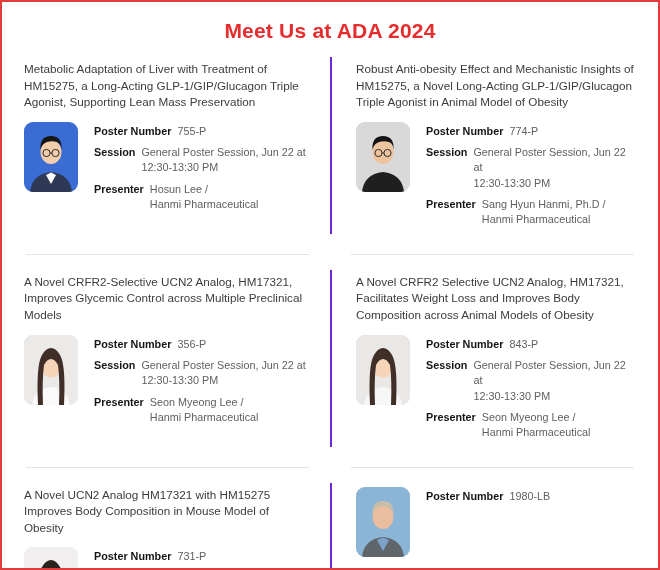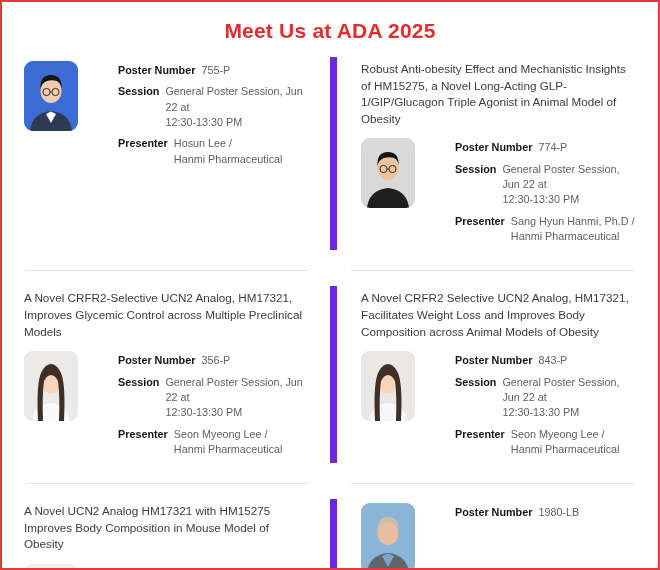--- a/index.html
+++ b/index.html
@@ -12,49 +12,50 @@
   }
   .header { text-align:center; padding:17px 0 14px; }
   .page-title {
     font-size:21px; font-weight:800; color:#e52d2d; letter-spacing:.2px;
     display:inline-block;
   }
   .grid { padding:0 20px; }
   .row { display:flex; align-items:stretch; }
   .col { width:50%; }
   .col.left  { padding:4px 24px 0 2px; }
-  .col.right { padding:4px 2px 0 24px; border-left:7px solid #6d28d9; }
+  .col.right { padding:4px 2px 0 24px; border-left:2px solid #6d28d9; }
   .divider-row { display:flex; gap:42px; margin:20px 4px 15px; }
   .divider-row .seg { flex:1; height:1px; background:#e3e3e3; }
 
   .card-title {
     font-size:11.7px; line-height:1.42; color:#3c3c3c; margin-bottom:11px;
   }
   .card-body { display:flex; gap:16px; }
   .photo {
     width:54px; height:70px; border-radius:9px; overflow:hidden; flex-shrink:0;
     background:#ddd;
   }
   .photo svg { display:block; }
   .details { font-size:10.8px; color:#606060; line-height:1.42; padding-top:2px; }
-  .detail-row { display:flex; margin-bottom:6px;margin-left:24px; }
+  .detail-row { display:flex; margin-bottom:6px; }
   .lbl { font-weight:700; color:#151515; margin-right:6px; white-space:nowrap; }
   .val { }
 </style>
 </head>
 <body>
 
 <div class="header">
-  <span class="page-title">Meet Us at ADA 2025</span>
+  <span class="page-title">Meet Us at ADA 2024</span>
 </div>
 
 <div class="grid">
 
   <div class="row">
     <div class="col left card">
+      <div class="card-title">Metabolic Adaptation of Liver with Treatment of HM15275, a Long-Acting GLP-1/GIP/Glucagon Triple Agonist, Supporting Lean Mass Preservation</div>
       <div class="card-body">
         <div class="photo">
           <svg width="54" height="70" viewBox="0 0 54 70">
             <rect x="0" y="0" width="54" height="70" fill="#3a6cd4"></rect>
             <ellipse cx="27" cy="30" rx="10.5" ry="12" fill="#f3cdab"></ellipse>
             <path d="M16.5,28 Q15.5,14 27,14 Q38.5,14 37.5,28 Q37.5,22 33,20 Q28,18.5 23,20 Q17.5,22 16.5,28 Z" fill="#161616"></path>
             <g stroke="#2b2b2b" stroke-width="1" fill="none">
               <circle cx="22.5" cy="31" r="3.6"></circle>
                 <circle cx="31.5" cy="31" r="3.6"></circle>
                 <line x1="26.1" y1="31" x2="27.9" y2="31"></line>

